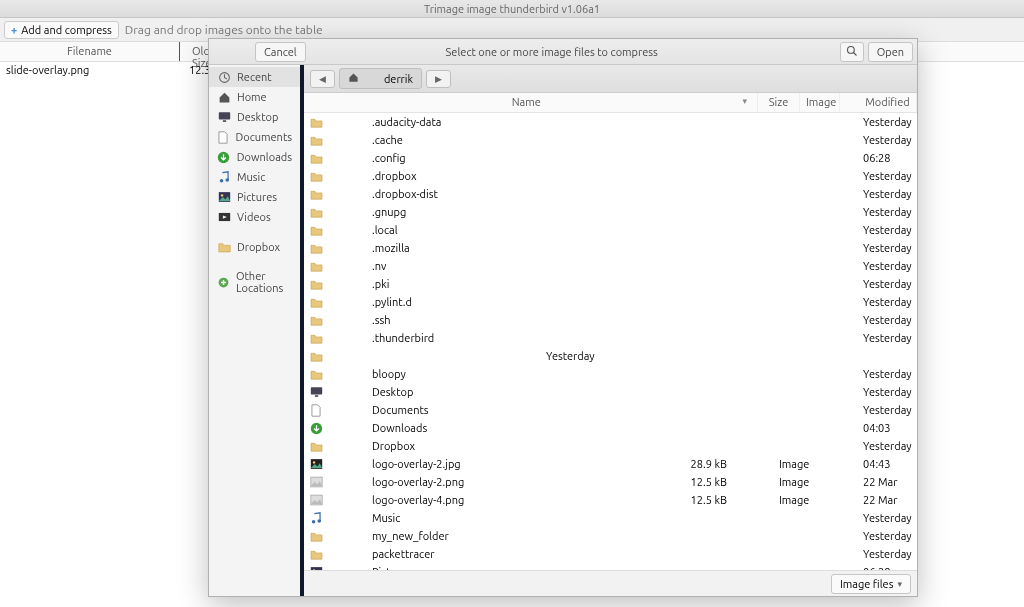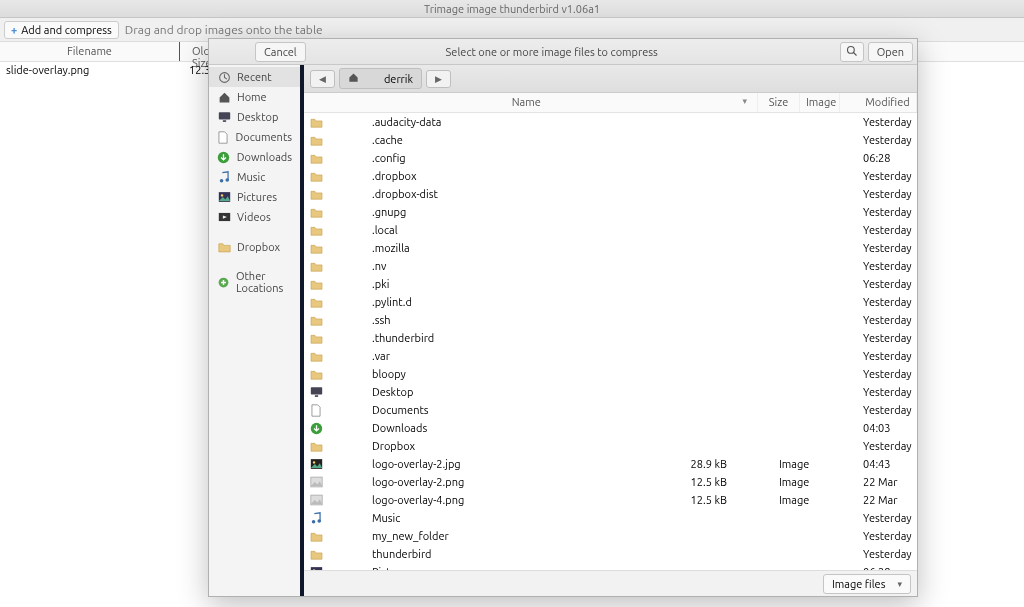--- a/index.html
+++ b/index.html
@@ -56,21 +56,21 @@
 
 .file-list { flex: 1; overflow-y: auto; }
 .file-row { display: flex; align-items: center; height: 18px; padding-left: 4px; cursor: pointer; gap: 44px; }
 .file-icon { width: 16px; display: inline-flex; align-items: center; justify-content: center; margin-right: 4px;}
 .file-name { flex: 1; white-space: nowrap; overflow: hidden; }
 .file-size { width: 42px; text-align: right; padding-right: 4px; }
 .file-type { width: 40px; padding-left: 4px; }
 .file-mod  { width: 58px; padding-left: 4px; }
 
 .status-bar { height: 26px; background: #f2f2f2; border-top: 1px solid #ddd; display: flex; align-items: center; justify-content: flex-end; padding: 0 6px; }
-.filter-btn { padding: 3px 8px; background: #fafafa; border: 1px solid #c5c5c5; border-radius: 3px; cursor: pointer; display: inline-flex; align-items: center; gap: 12px;}
+.filter-btn { padding: 3px 8px; background: #fafafa; border: 1px solid #c5c5c5; border-radius: 3px; cursor: pointer; display: inline-flex; align-items: center; gap: 4px;}
 
 
 .folder-svg { width: 13px; height: 11px; }
 .caret { font-size: 9px; color: #666; }
 </style>
 </head>
 <body>
 
 <div class="main-window">
   <div class="main-titlebar">
@@ -385,21 +385,20 @@
             <span class="file-size"></span>
             <span class="file-type"></span>
             <span class="file-mod">Yesterday</span>
           </div>
           <div class="file-row">
             <span class="file-icon">
               <svg class="folder-svg" viewBox="0 0 16 14">
                 <path d="M1 3 L6 3 L7 5 L15 5 L15 13 L1 13 Z" fill="#e8c77e" stroke="#c9a24d" stroke-width="0.8"></path>
               </svg>
             </span>
-            <span class="file-name">.var</span>
             <span class="file-size"></span>
             <span class="file-type"></span>
             <span class="file-mod">Yesterday</span>
           </div>
           <div class="file-row">
             <span class="file-icon">
               <svg class="folder-svg" viewBox="0 0 16 14">
                 <path d="M1 3 L6 3 L7 5 L15 5 L15 13 L1 13 Z" fill="#e8c77e" stroke="#c9a24d" stroke-width="0.8"></path>
               </svg>
             </span>
@@ -514,21 +513,21 @@
             <span class="file-size"></span>
             <span class="file-type"></span>
             <span class="file-mod">Yesterday</span>
           </div>
           <div class="file-row">
             <span class="file-icon">
               <svg class="folder-svg" viewBox="0 0 16 14">
                 <path d="M1 3 L6 3 L7 5 L15 5 L15 13 L1 13 Z" fill="#e8c77e" stroke="#c9a24d" stroke-width="0.8"></path>
               </svg>
             </span>
-            <span class="file-name">thunderbird</span>
+            <span class="file-name">packettracer</span>
             <span class="file-size"></span>
             <span class="file-type"></span>
             <span class="file-mod">Yesterday</span>
           </div>
           <div class="file-row">
             <span class="file-icon">
               <svg width="13" height="12" viewBox="0 0 16 14">
                 <rect x="1" y="1" width="14" height="12" fill="#335"></rect>
                 <circle cx="5" cy="5" r="1.5" fill="#fc6"></circle>
                 <path d="M1 12 L6 7 L9 10 L12 6 L15 12 Z" fill="#5a8"></path>

